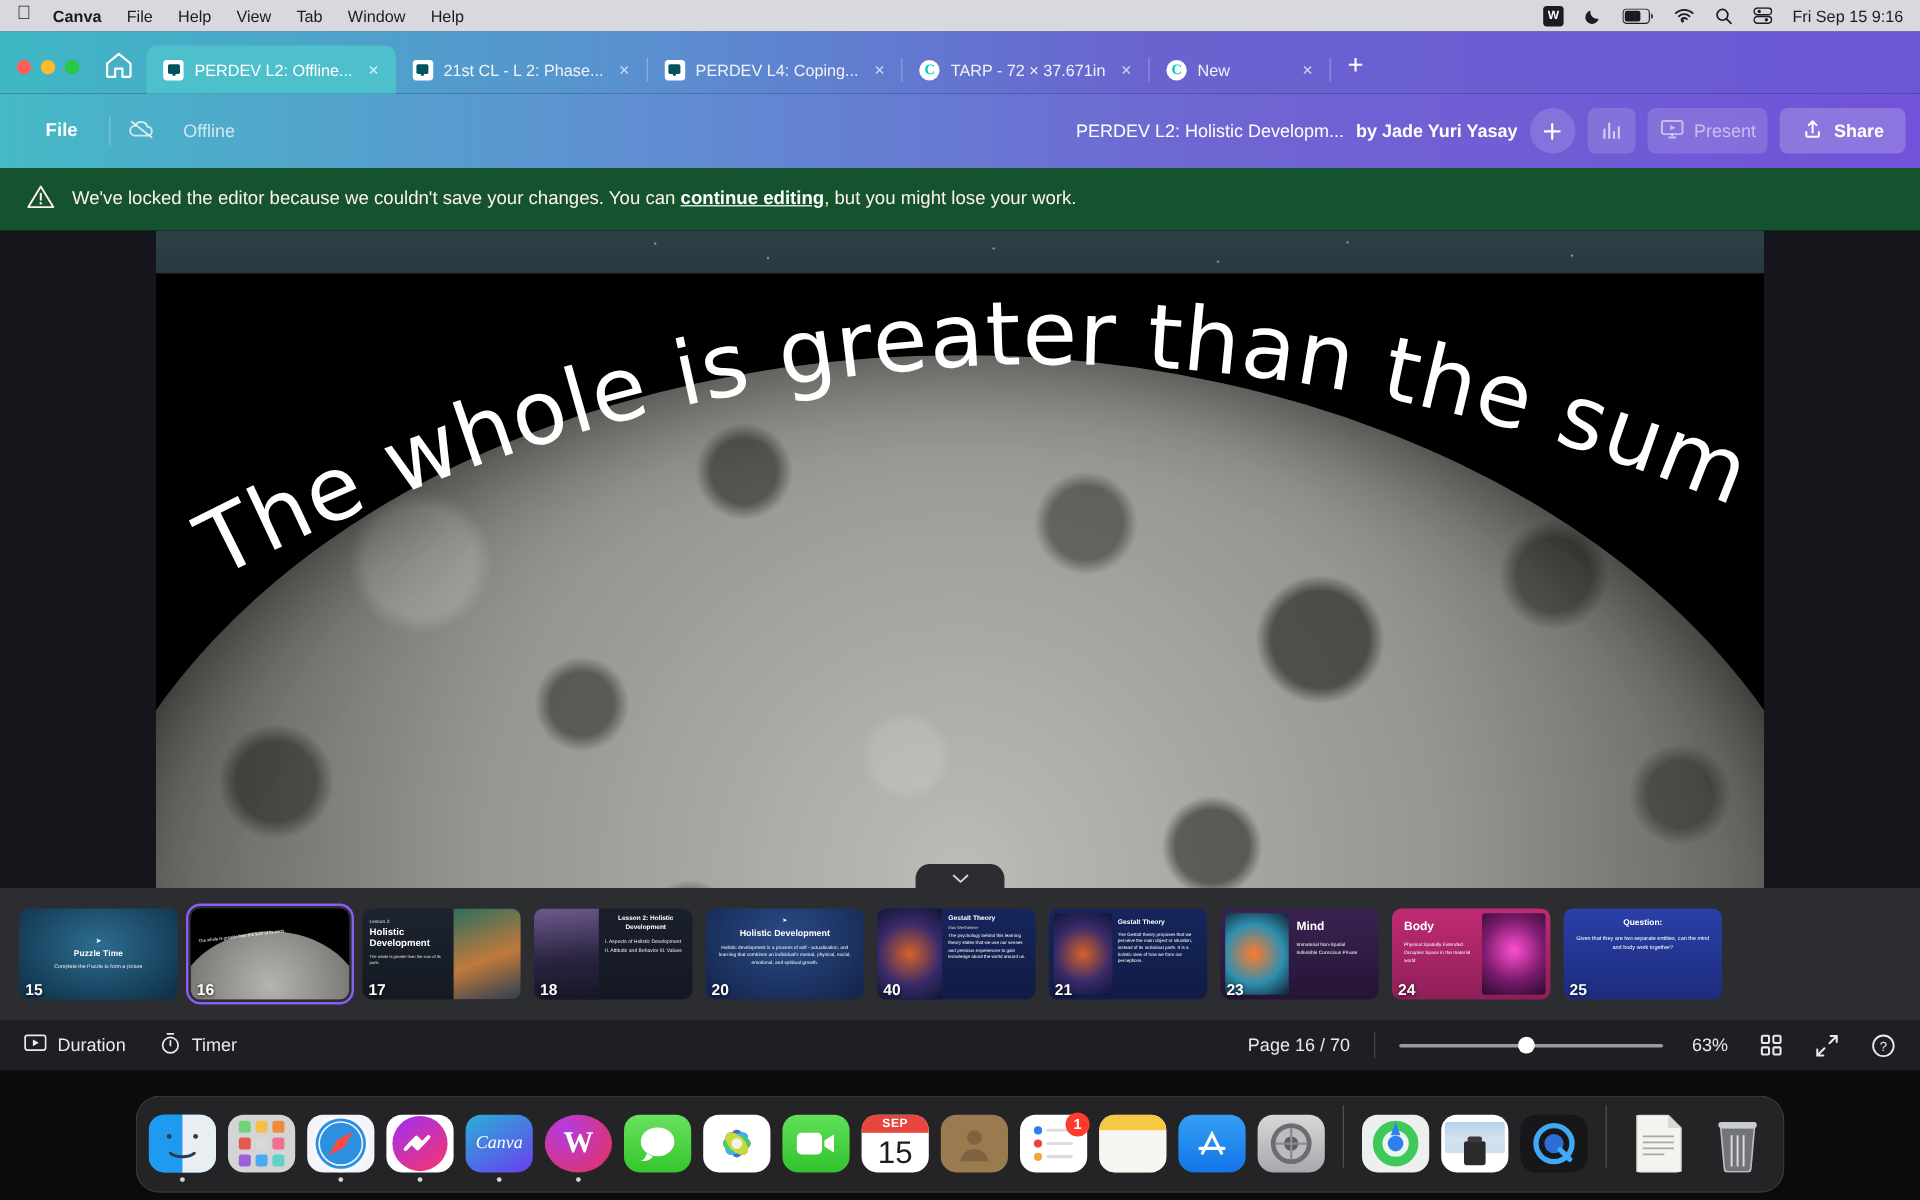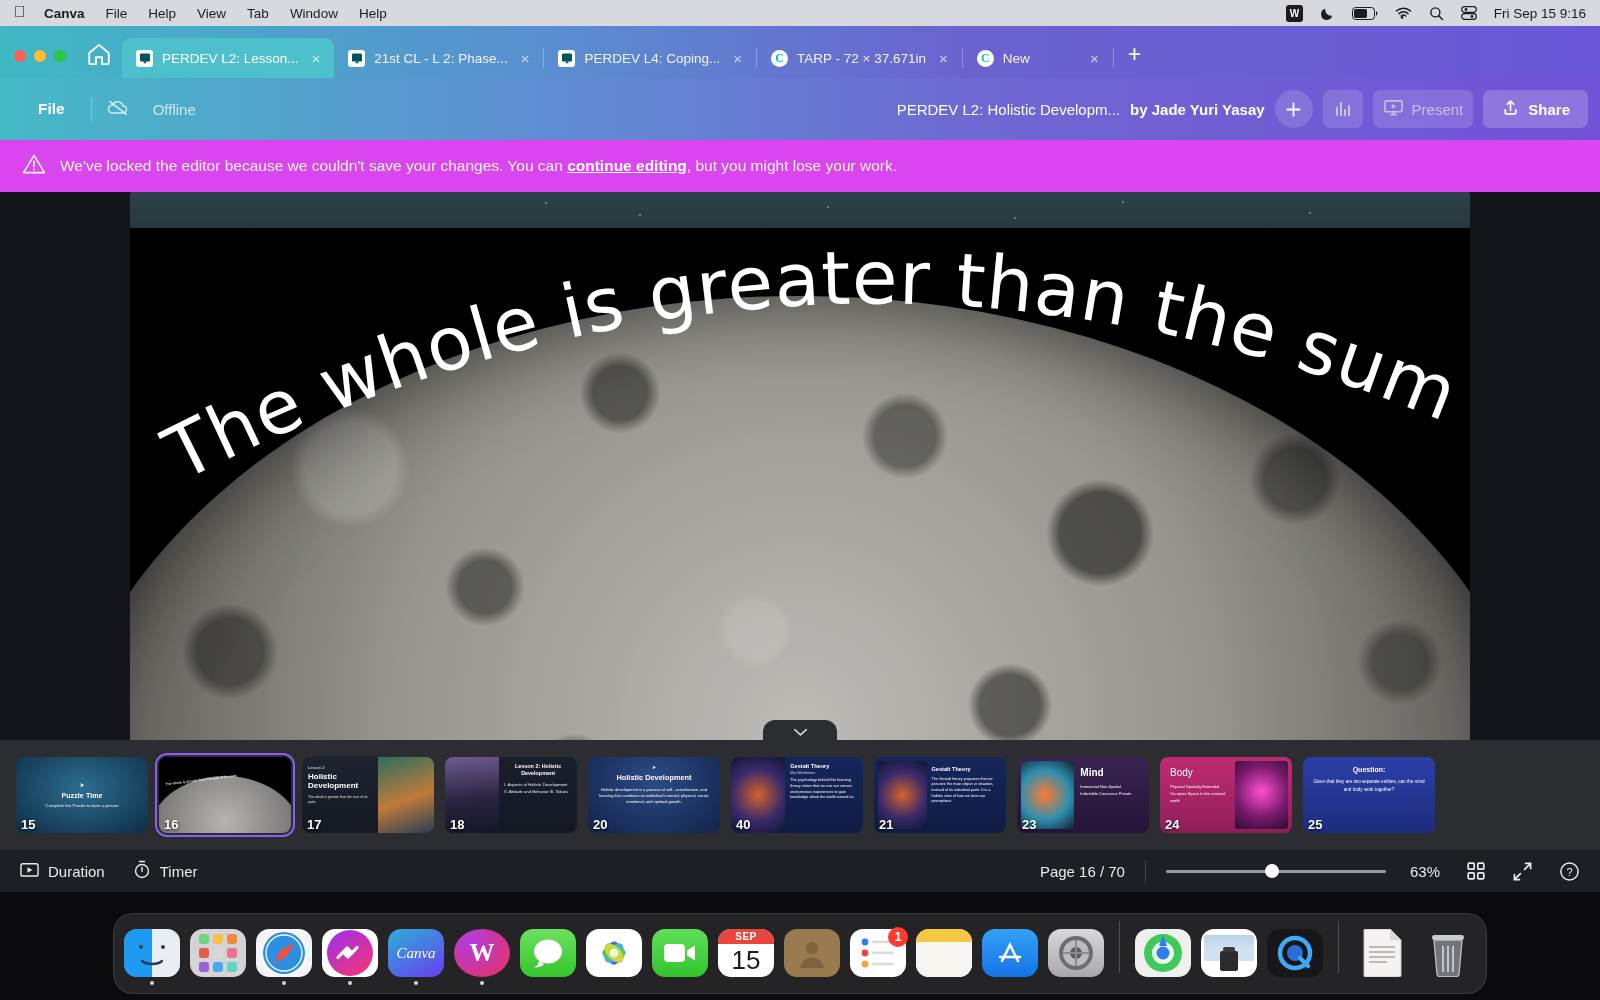--- a/index.html
+++ b/index.html
@@ -88,21 +88,21 @@
     display: flex; align-items: center; justify-content: center; gap: 8px;
     color: #fff; font-size: 15px; margin-left: 10px; padding: 0 10px;
   }
   .cb-btn.round { border-radius: 50%; width:38px; padding:0; background: rgba(255,255,255,.14);}
   .cb-btn.dim { color: rgba(255,255,255,.55); }
   .cb-btn.share { background: rgba(255,255,255,.2); padding: 0 18px; font-weight: 600; }
 
   
   .banner {
     position: absolute; top: 140px; left: 0; width: 1600px; height: 52px;
-    background: #d946ef;
+    background: #14532d;
     display: flex; align-items: center; gap: 14px; padding: 0 22px;
     color: #fdf3e6; font-size: 15.5px;
     z-index: 45;
   }
   .banner a { color: #fff; text-decoration: underline; font-weight: 700; }
 
   
   .canvas-area {
     position: absolute; top: 192px; left: 0; width: 1600px; height: 556px;
     background: #14161b; overflow: hidden;
@@ -325,21 +325,21 @@
     </div>
     <div class="tabs">
 
       <div class="tab active">
         <span class="favicon-sq">
           <svg width="12" height="12" viewBox="0 0 12 12">
               <rect x="1" y="1.6" width="10" height="8" rx="1.4" fill="#00545c"></rect>
               <rect x="4.6" y="9.6" width="2.8" height="1.6" rx=".6" fill="#00545c"></rect>
             </svg>
         </span>
-        <span class="tab-title">PERDEV L2: Lesson...</span>
+        <span class="tab-title">PERDEV L2: Offline...</span>
         <span class="tab-close">×</span>
       </div>
 
       <div class="tab">
         <span class="favicon-sq">
           <svg width="12" height="12" viewBox="0 0 12 12">
               <rect x="1" y="1.6" width="10" height="8" rx="1.4" fill="#00545c"></rect>
               <rect x="4.6" y="9.6" width="2.8" height="1.6" rx=".6" fill="#00545c"></rect>
             </svg>
         </span>
@@ -539,21 +539,21 @@
       <div class="left"></div>
       <div class="right">
         <div style="font-weight:700;font-size:10px">Mind</div>
         <div style="font-size:4px;margin-top:3px;line-height:1.9">Immaterial  Non-Spatial  Indivisible  Conscious  Private</div>
       </div>
       <span class="pagenum">23</span>
     </div>
 
     <div class="thumb t24">
       <div class="left">
-        <div style="font-weight:400;font-size:10px">Body</div>
+        <div style="font-weight:700;font-size:10px">Body</div>
         <div style="font-size:4px;margin-top:3px;line-height:1.8">Physical  Spatially Extended  Occupies Space in the material world</div>
       </div>
       <div class="right"></div>
       <span class="pagenum">24</span>
     </div>
 
     <div class="thumb t25">
       <div style="text-align:center">
         <div style="font-weight:700;font-size:7px">Question:</div>
         <div style="font-size:4.6px;margin-top:4px;line-height:1.6">Given that they are two separate entities, can the mind and body work together?</div>

